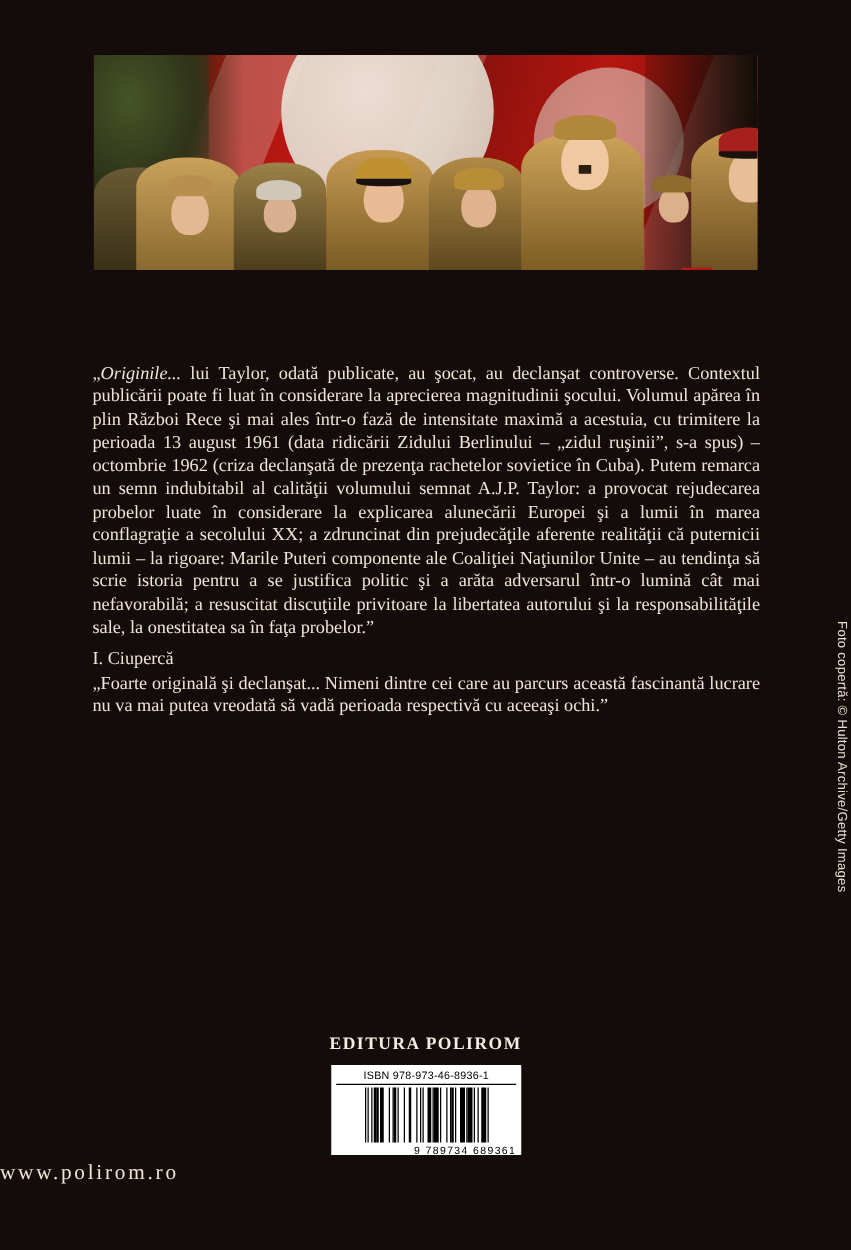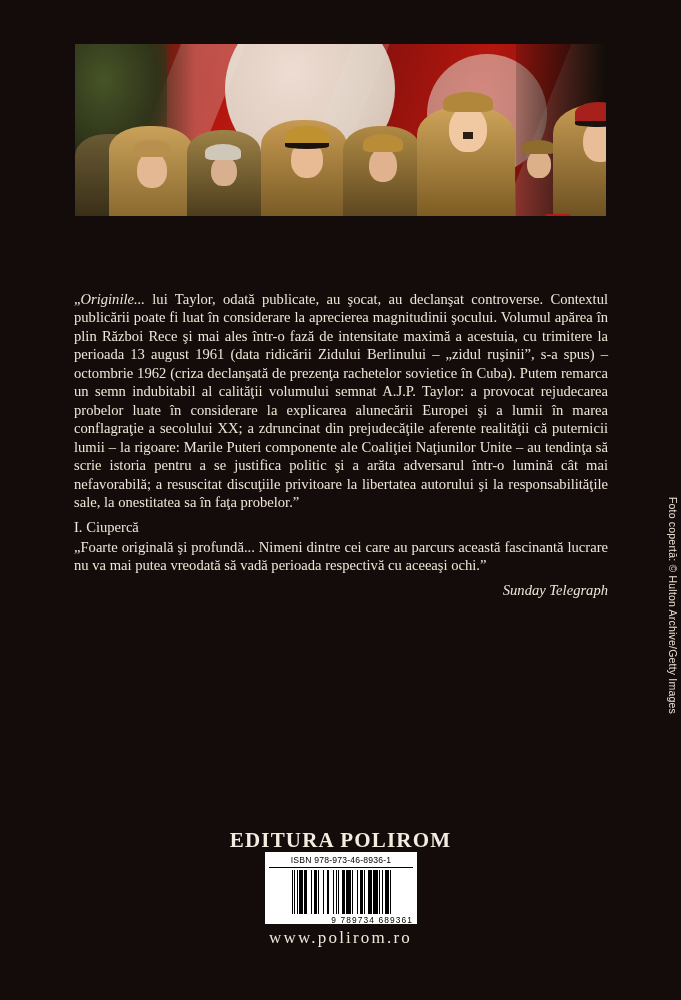--- a/index.html
+++ b/index.html
@@ -131,21 +131,21 @@
     font-style: italic;
   }
   
   #publisher {
     position: absolute;
     left: 0;
     top: 828px;
     width: 681px;
     text-align: center;
     color: #f3ece0;
-    font-size: 21px;
+    font-size: 14px;
     letter-spacing: 1.2px;
     font-weight: bold;
   }
   #barcode-box {
     position: absolute;
     left: 265px;
     top: 852px;
     width: 152px;
     height: 72px;
     background: #ffffff;
@@ -181,21 +181,20 @@
     color: #000;
     text-align: right;
     letter-spacing: 1.1px;
     margin-top: 1px;
   }
   #website {
     position: absolute;
     left: 0;
     top: 928px;
     width: 681px;
-    text-align: center;
     color: #efe6d8;
     font-size: 17px;
     letter-spacing: 2.2px;
   }
   
   #photo-credit {
     position: absolute;
     right: 14px;
     top: 714px;
     color: #e8dfd2;
@@ -263,22 +262,21 @@
 
     </div>
   </div>
 
   <div id="quote-block">
     <p>„<span style="font-style:italic">Originile...</span> lui Taylor, odată publicate, au şocat, au declanşat controverse. Contextul publicării poate fi luat în considerare la aprecierea magnitudinii şocului. Volumul apărea în plin Război Rece şi mai ales într-o fază de intensitate maximă a acestuia, cu trimitere la perioada 13 august 1961 (data ridicării Zidului Berlinului – „zidul ruşinii”, s-a spus) – octombrie 1962 (criza declanşată de prezenţa rachetelor sovietice în Cuba). Putem remarca un semn indubitabil al calităţii volumului semnat A.J.P. Taylor: a provocat rejudecarea probelor luate în considerare la explicarea alunecării Europei şi a lumii în marea conflagraţie a secolului XX; a zdruncinat din prejudecăţile aferente realităţii că puternicii lumii – la rigoare: Marile Puteri componente ale Coaliţiei Naţiunilor Unite – au tendinţa să scrie istoria pentru a se justifica politic şi a arăta adversarul într-o lumină cât mai nefavorabilă; a resuscitat discuţiile privitoare la libertatea autorului şi la responsabilităţile sale, la onestitatea sa în faţa probelor.”</p>
     <p class="attrib">I. Ciupercă</p>
   </div>
 
   <div id="quote-block-2">
-    <p>„Foarte originală şi profundă... Nimeni dintre cei care au parcurs această fascinantă lucrare nu va mai putea vreodată să vadă perioada respectivă cu aceeaşi ochi.”</p>
-    <p class="attrib attrib-italic">Sunday Telegraph</p>
+    <p>„Foarte originală şi declanşat... Nimeni dintre cei care au parcurs această fascinantă lucrare nu va mai putea vreodată să vadă perioada respectivă cu aceeaşi ochi.”</p>
   </div>
 
   <div id="publisher">EDITURA POLIROM</div>
 
   <div id="barcode-box">
     <div id="isbn-text">ISBN  978-973-46-8936-1</div>
     <div id="bars">
         <i style="width:1px;background:#000"></i>
         <i style="width:1px;background:transparent"></i>
         <i style="width:1px;background:#000"></i>

